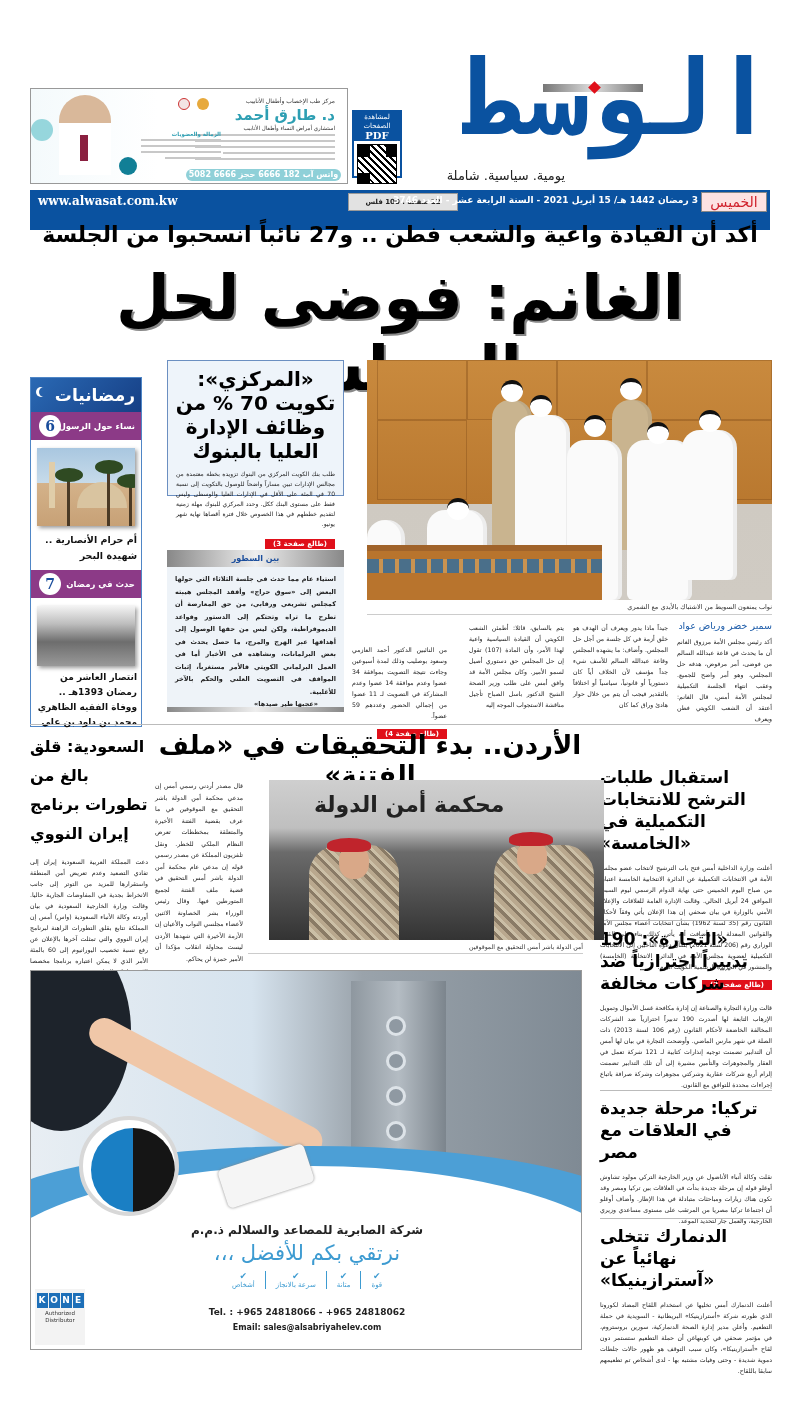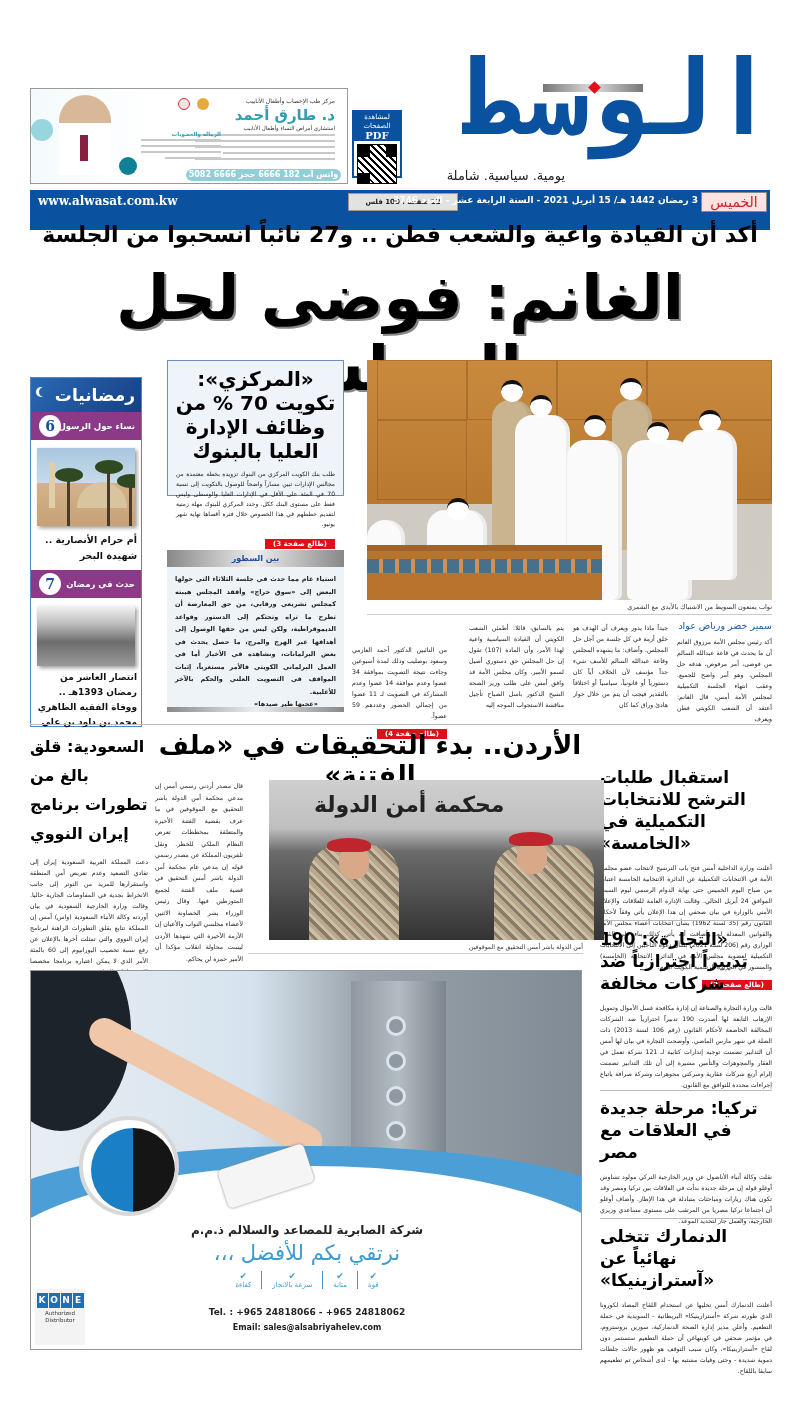--- a/index.html
+++ b/index.html
@@ -324,21 +324,21 @@
   <div class="ad-wave"></div>
   <div class="ad-white"></div>
   <div class="ad-phone"></div>
   <div class="ad-logo">
     <div class="ad-logo-l"></div>
       <div class="ad-logo-r"></div>
   </div>
   <div class="ad-company">شركة الصابرية للمصاعد والسلالم ذ.م.م</div>
   <div class="ad-slogan">نرتقي بكم للأفضل ،،،</div>
   <div class="ad-features">
-    <span class="ad-feat"><span class="ad-check">✔</span><span>قوة</span></span><span class="ad-feat"><span class="ad-check">✔</span><span>متانة</span></span><span class="ad-feat"><span class="ad-check">✔</span><span>سرعة بالانجاز</span></span><span class="ad-feat"><span class="ad-check">✔</span><span>كفاءة</span></span>
+    <span class="ad-feat"><span class="ad-check">✔</span><span>قوة</span></span><span class="ad-feat"><span class="ad-check">✔</span><span>متانة</span></span><span class="ad-feat"><span class="ad-check">✔</span><span>سرعة بالانجاز</span></span><span class="ad-feat"><span class="ad-check">✔</span><span>أشخاص</span></span>
   </div>
   <div class="ad-tel">Tel. : +965 24818066 - +965 24818062</div>
   <div class="ad-email">Email: sales@alsabriyahelev.com</div>
   <div class="kone">
     <div class="kone-logo">
       <span class="kone-letter">K</span>
       <span class="kone-letter">O</span>
       <span class="kone-letter">N</span>
       <span class="kone-letter">E</span>
     </div>

